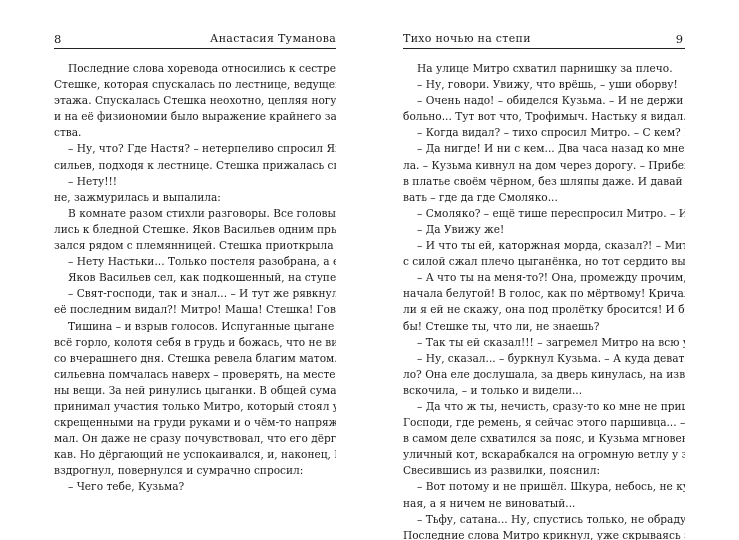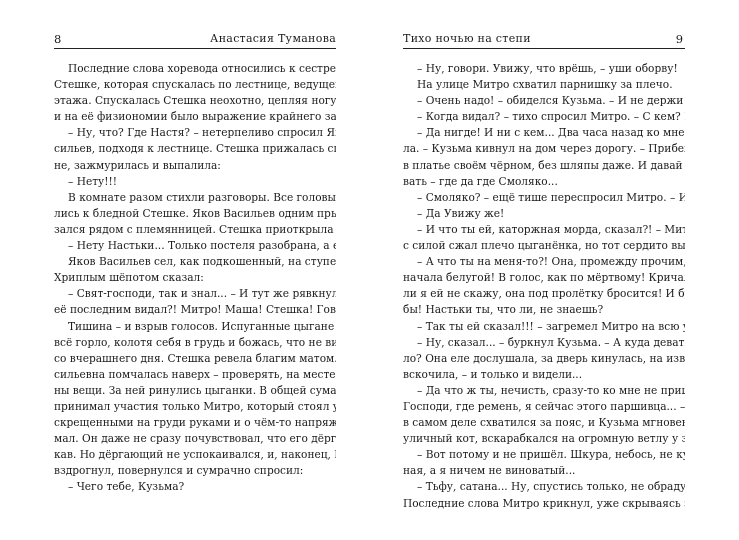--- a/index.html
+++ b/index.html
@@ -31,30 +31,30 @@
 <div class="page left">
   <div class="header">
     <span class="num">8</span>
     <span class="title">Анастасия Туманова</span>
   </div>
   <div class="body-text" id="left-body">
       <span class="line ind">Последние слова хоревода относились к сестре Митро</span>
       <span class="line">Стешке, которая спускалась по лестнице, ведущей с верхнего</span>
       <span class="line">этажа. Спускалась Стешка неохотно, цепляя ногу за ногу,</span>
       <span class="line">и на её физиономии было выражение крайнего замешатель-</span>
+      <span class="line last">ства.</span>
       <span class="line ind">– Ну, что? Где Настя? – нетерпеливо спросил Яков Ва-</span>
       <span class="line">сильев, подходя к лестнице. Стешка прижалась спиной к сте-</span>
+      <span class="line ind last">– Нету!!!</span>
       <span class="line last">не, зажмурилась и выпалила:</span>
-      <span class="line ind last">– Нету!!!</span>
       <span class="line ind">В комнате разом стихли разговоры. Все головы поверну-</span>
       <span class="line">лись к бледной Стешке. Яков Васильев одним прыжком ока-</span>
       <span class="line">зался рядом с племянницей. Стешка приоткрыла один глаз,</span>
       <span class="line ind">– Нету Настьки... Только постеля разобрана, а её самой...</span>
       <span class="line ind">Яков Васильев сел, как подкошенный, на ступеньки.</span>
-      <span class="line last">Хриплым шёпотом сказал:</span>
       <span class="line ind">– Свят-господи, так и знал... – И тут же рявкнул: – Кто</span>
       <span class="line">её последним видал?! Митро! Маша! Стешка! Говорите, со-</span>
       <span class="line ind">Тишина – и взрыв голосов. Испуганные цыгане орали во</span>
       <span class="line">всё горло, колотя себя в грудь и божась, что не видели Насти</span>
       <span class="line">со вчерашнего дня. Стешка ревела благим матом. Марья Ва-</span>
       <span class="line">сильевна помчалась наверх – проверять, на месте ли Насти-</span>
       <span class="line">ны вещи. За ней ринулись цыганки. В общей суматохе не</span>
       <span class="line">принимал участия только Митро, который стоял у дверей со</span>
       <span class="line">скрещенными на груди руками и о чём-то напряжённо ду-</span>
       <span class="line">мал. Он даже не сразу почувствовал, что его дёргают за ру-</span>
@@ -63,42 +63,44 @@
       <span class="line ind last">– Чего тебе, Кузьма?</span>
     </div>
 </div>
 
 <div class="page right">
   <div class="header">
     <span class="title">Тихо ночью на степи</span>
     <span class="num">9</span>
   </div>
   <div class="body-text" id="right-body">
+      <span class="line ind last">На улице Митро схватил парнишку за плечо.</span>
       <span class="line ind last">– Ну, говори. Увижу, что врёшь, – уши оборву!</span>
-      <span class="line ind last">На улице Митро схватил парнишку за плечо.</span>
       <span class="line ind">– Очень надо! – обиделся Кузьма. – И не держи так,</span>
+      <span class="line last">больно... Тут вот что, Трофимыч. Настьку я видал.</span>
       <span class="line ind last">– Когда видал? – тихо спросил Митро. – С кем? Где?</span>
       <span class="line ind">– Да нигде! И ни с кем... Два часа назад ко мне влете-</span>
       <span class="line">ла. – Кузьма кивнул на дом через дорогу. – Прибежала,</span>
       <span class="line">в платье своём чёрном, без шляпы даже. И давай выспраши-</span>
       <span class="line last">вать – где да где Смоляко...</span>
       <span class="line ind last">– Смоляко? – ещё тише переспросил Митро. – Илья?!</span>
       <span class="line ind last">– Да Увижу же!</span>
       <span class="line ind">– И что ты ей, каторжная морда, сказал?! – Митро снова</span>
       <span class="line last">с силой сжал плечо цыганёнка, но тот сердито вырвался:</span>
       <span class="line ind">– А что ты на меня-то?! Она, промежду прочим, реветь</span>
       <span class="line">начала белугой! В голос, как по мёртвому! Кричала, что еже-</span>
       <span class="line">ли я ей не скажу, она под пролётку бросится! И бросилась</span>
-      <span class="line last">бы! Настьки ты, что ли, не знаешь?</span>
+      <span class="line last">бы! Стешке ты, что ли, не знаешь?</span>
       <span class="line ind last">– Так ты ей сказал!!! – загремел Митро на всю улицу.</span>
       <span class="line ind">– Ну, сказал... – буркнул Кузьма. – А куда деваться бы-</span>
       <span class="line">ло? Она еле дослушала, за дверь кинулась, на извозчика</span>
       <span class="line last">вскочила, – и только и видели...</span>
       <span class="line ind">– Да что ж ты, нечисть, сразу-то ко мне не пришёл?!</span>
       <span class="line">Господи, где ремень, я сейчас этого паршивца... – Митро</span>
       <span class="line">в самом деле схватился за пояс, и Кузьма мгновенно, как</span>
       <span class="line">уличный кот, вскарабкался на огромную ветлу у забора.</span>
+      <span class="line last">Свесившись из развилки, пояснил:</span>
       <span class="line ind">– Вот потому и не пришёл. Шкура, небось, не куплен-</span>
       <span class="line last">ная, а я ничем не виноватый...</span>
       <span class="line ind">– Тьфу, сатана... Ну, спустись только, не обрадуешься! –</span>
       <span class="line">Последние слова Митро крикнул, уже скрываясь за поворо-</span>
     </div>
 </div>
 
 </body></html>

